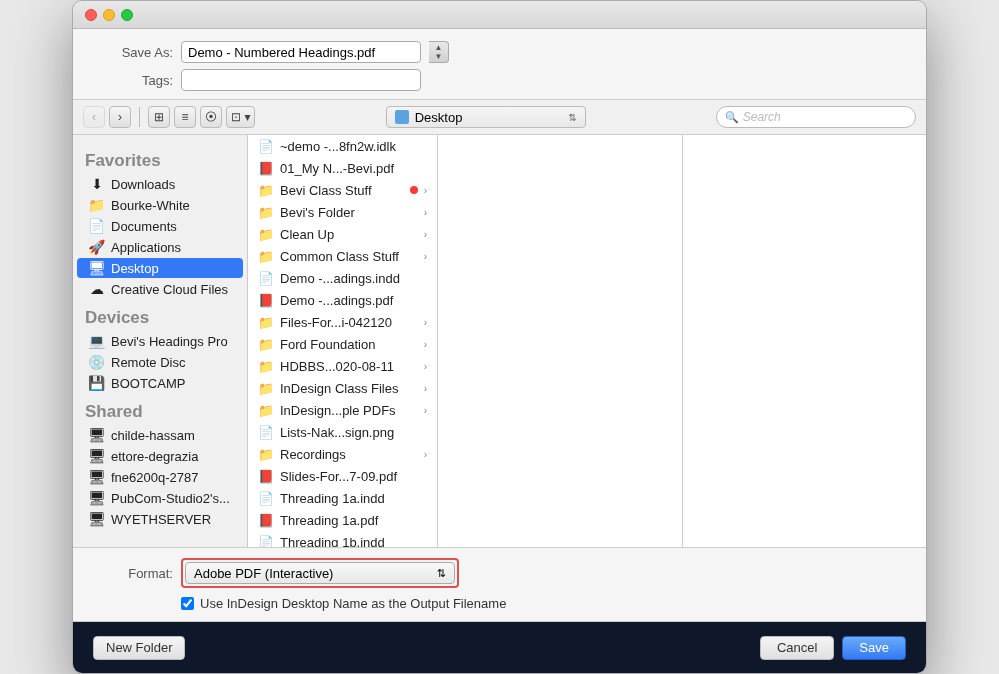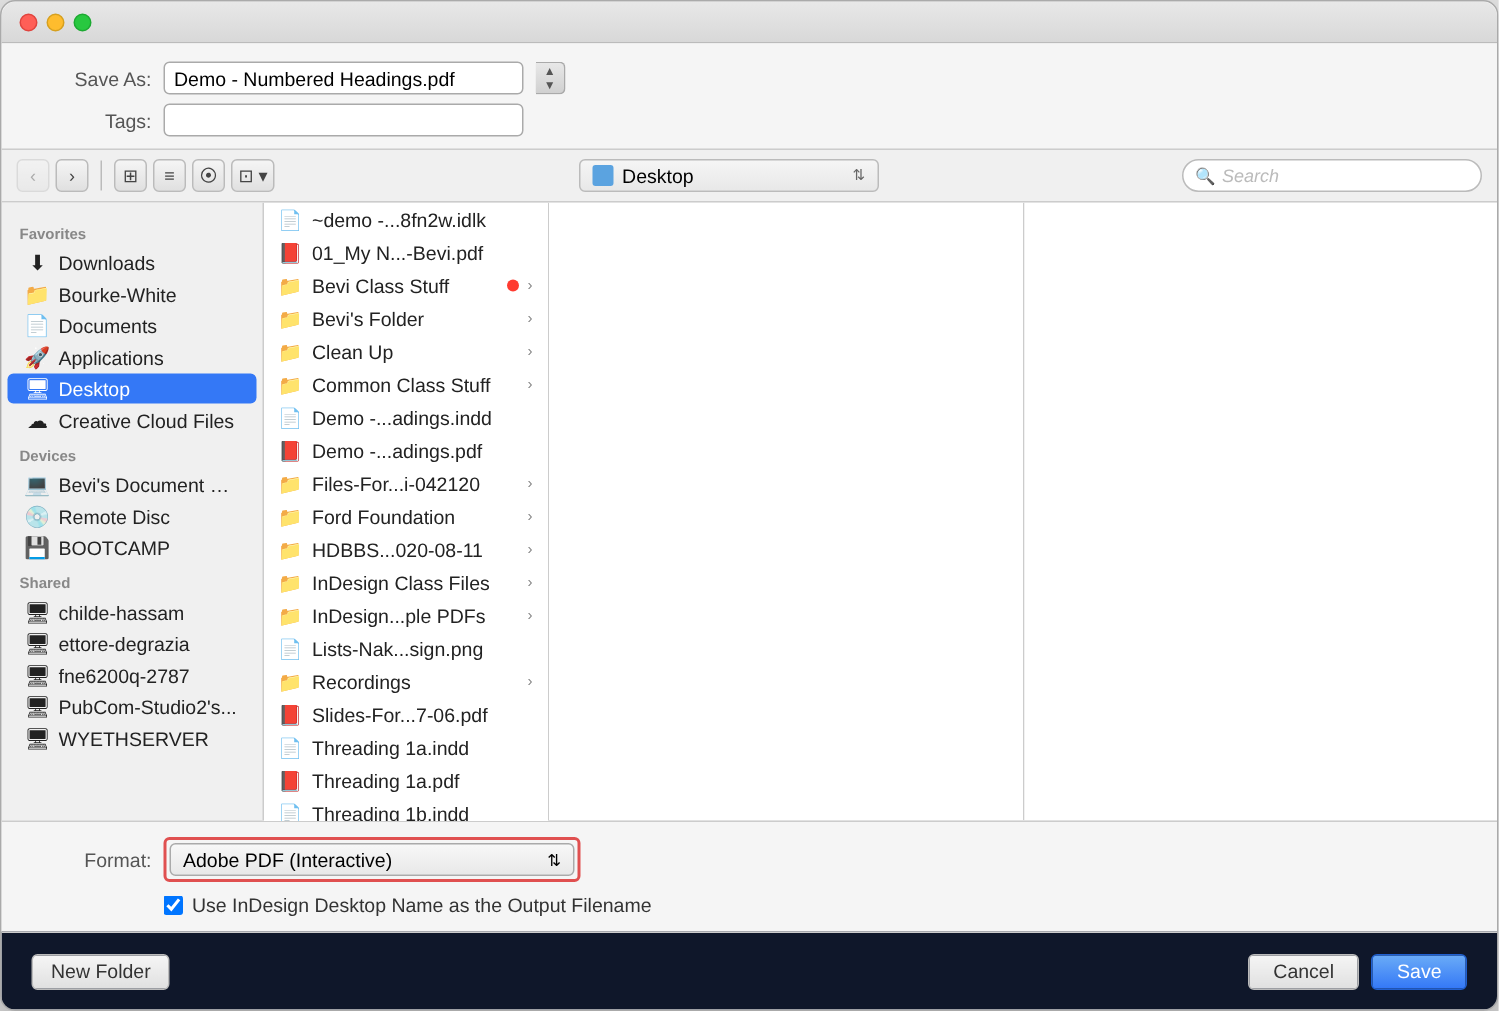--- a/index.html
+++ b/index.html
@@ -6,21 +6,21 @@
     body {
       font-family: -apple-system, BlinkMacSystemFont, "Helvetica Neue", Arial, sans-serif;
       font-size: 13px;
       background: #e8e8e8;
       display: flex;
       justify-content: center;
       align-items: center;
       min-height: 100vh;
     }
     .dialog {
-      width: 999px;
+      width: 855px;
       height: 674px;
       background: #f5f5f5;
       border-radius: 10px;
       box-shadow: 0 20px 60px rgba(0,0,0,0.4);
       display: flex;
       flex-direction: column;
       overflow: hidden;
       border: 1px solid #aaa;
     }
     
@@ -185,21 +185,21 @@
     
     .sidebar {
       width: 175px;
       background: #f0f0f0;
       border-right: 1px solid #ccc;
       overflow-y: auto;
       padding: 8px 0;
       flex-shrink: 0;
     }
     .sidebar-section-header {
-      font-size: 10px;
+      font-size: 17px;
       font-weight: 600;
       color: #888;
       padding: 8px 12px 2px;
       text-transform: none;
     }
     .sidebar-item {
       display: flex;
       align-items: center;
       padding: 2px 12px;
       gap: 6px;
@@ -451,21 +451,21 @@
         <span class="sidebar-label">Desktop</span>
       </div>
       <div class="sidebar-item">
         <span class="sidebar-icon">☁</span>
         <span class="sidebar-label">Creative Cloud Files</span>
       </div>
 
       <div class="sidebar-section-header">Devices</div>
       <div class="sidebar-item">
         <span class="sidebar-icon">💻</span>
-        <span class="sidebar-label">Bevi's Document Pro</span>
+        <span class="sidebar-label">Bevi's Headings Pro</span>
       </div>
       <div class="sidebar-item">
         <span class="sidebar-icon">💿</span>
         <span class="sidebar-label">Remote Disc</span>
       </div>
       <div class="sidebar-item">
         <span class="sidebar-icon">💾</span>
         <span class="sidebar-label">BOOTCAMP</span>
       </div>
 
@@ -561,21 +561,21 @@
             <span class="file-icon" style="color: rgb(153, 153, 153);">📄</span>
             <span class="file-name">Lists-Nak...sign.png</span>
           </div>
           <div class="file-item">
             <span class="file-icon" style="color: rgb(91, 163, 224);">📁</span>
             <span class="file-name">Recordings</span>
             <span class="chevron">›</span>
           </div>
           <div class="file-item">
             <span class="file-icon" style="color: rgb(224, 80, 80);">📕</span>
-            <span class="file-name">Slides-For...7-06.pdf</span>
+            <span class="file-name">Slides-For...7-09.pdf</span>
           </div>
           <div class="file-item">
             <span class="file-icon" style="color: rgb(155, 0, 0);">📄</span>
             <span class="file-name">Threading 1a.indd</span>
           </div>
           <div class="file-item">
             <span class="file-icon" style="color: rgb(224, 80, 80);">📕</span>
             <span class="file-name">Threading 1a.pdf</span>
           </div>
           <div class="file-item">

